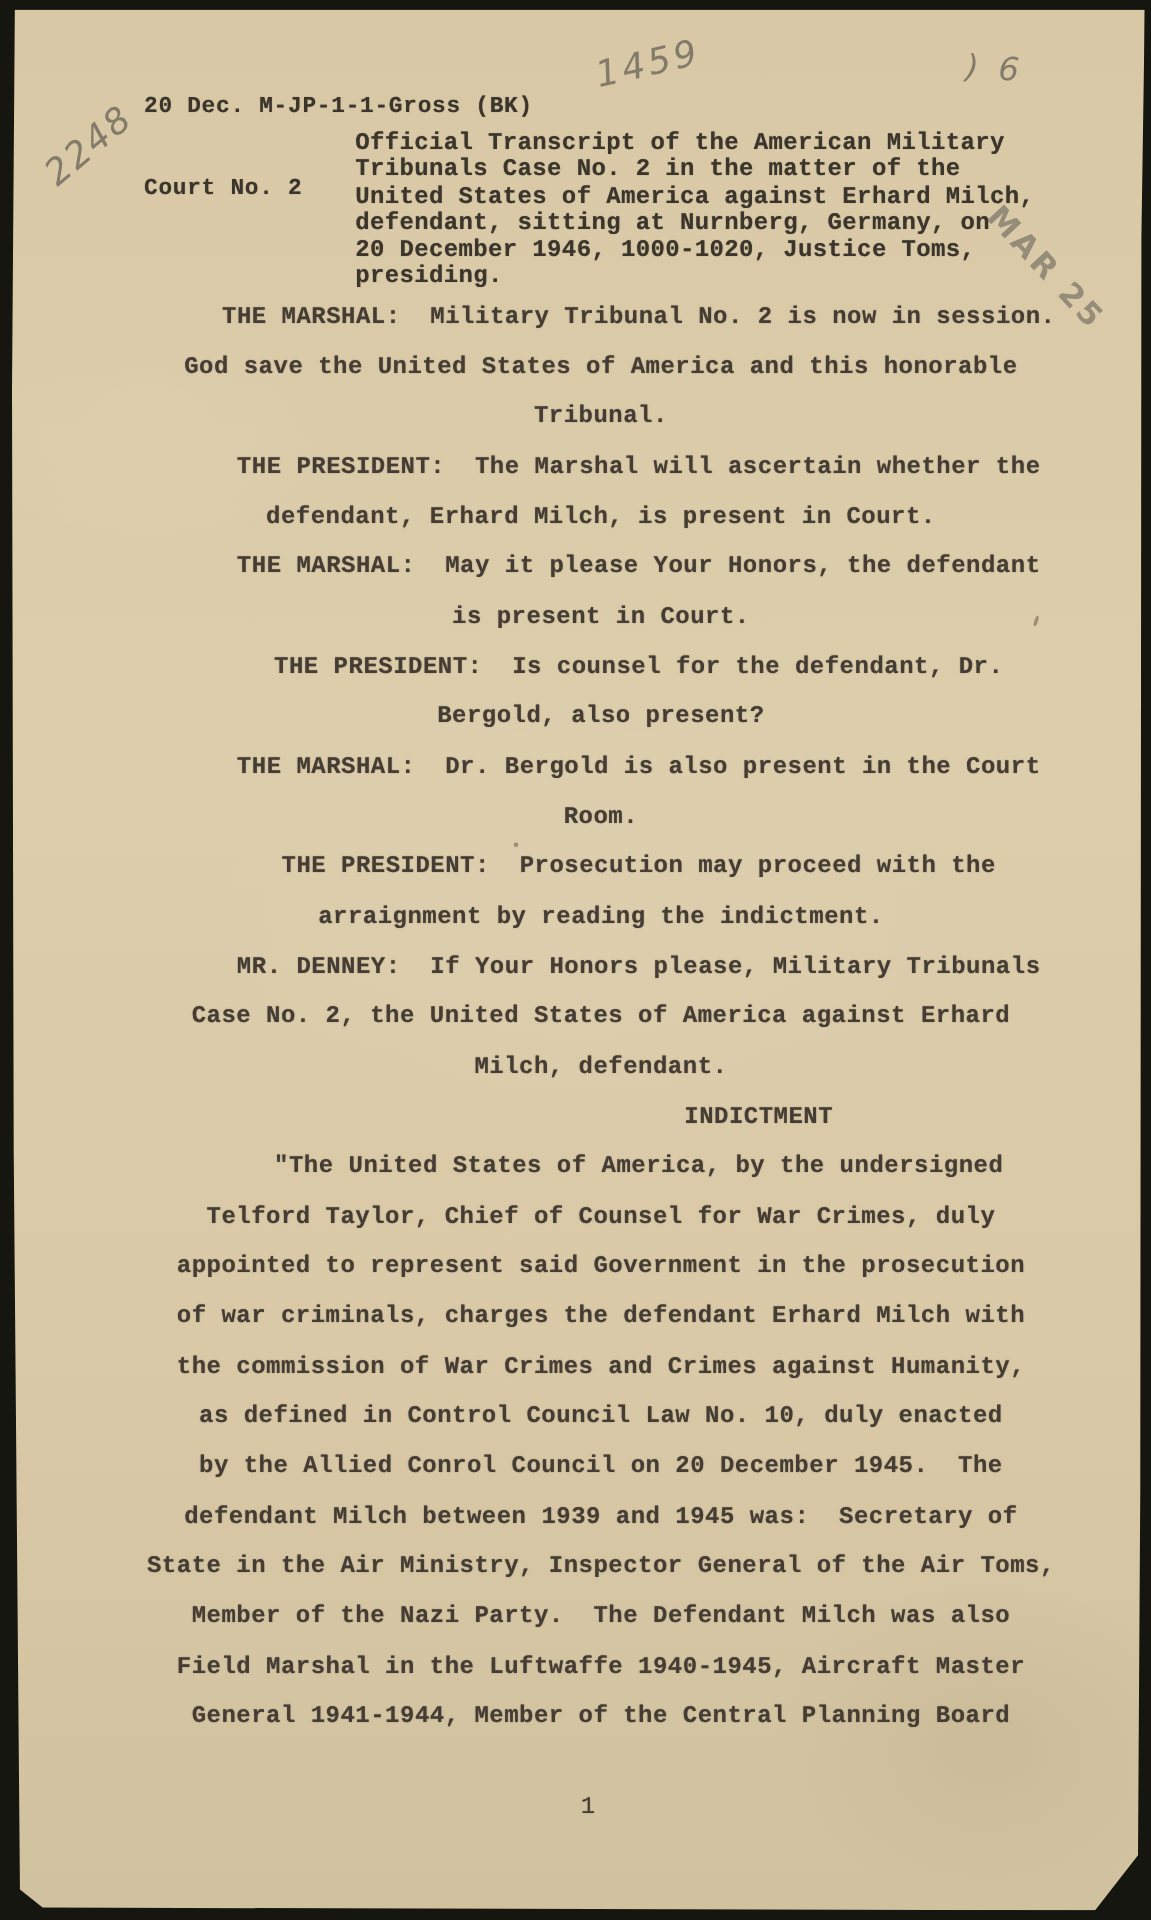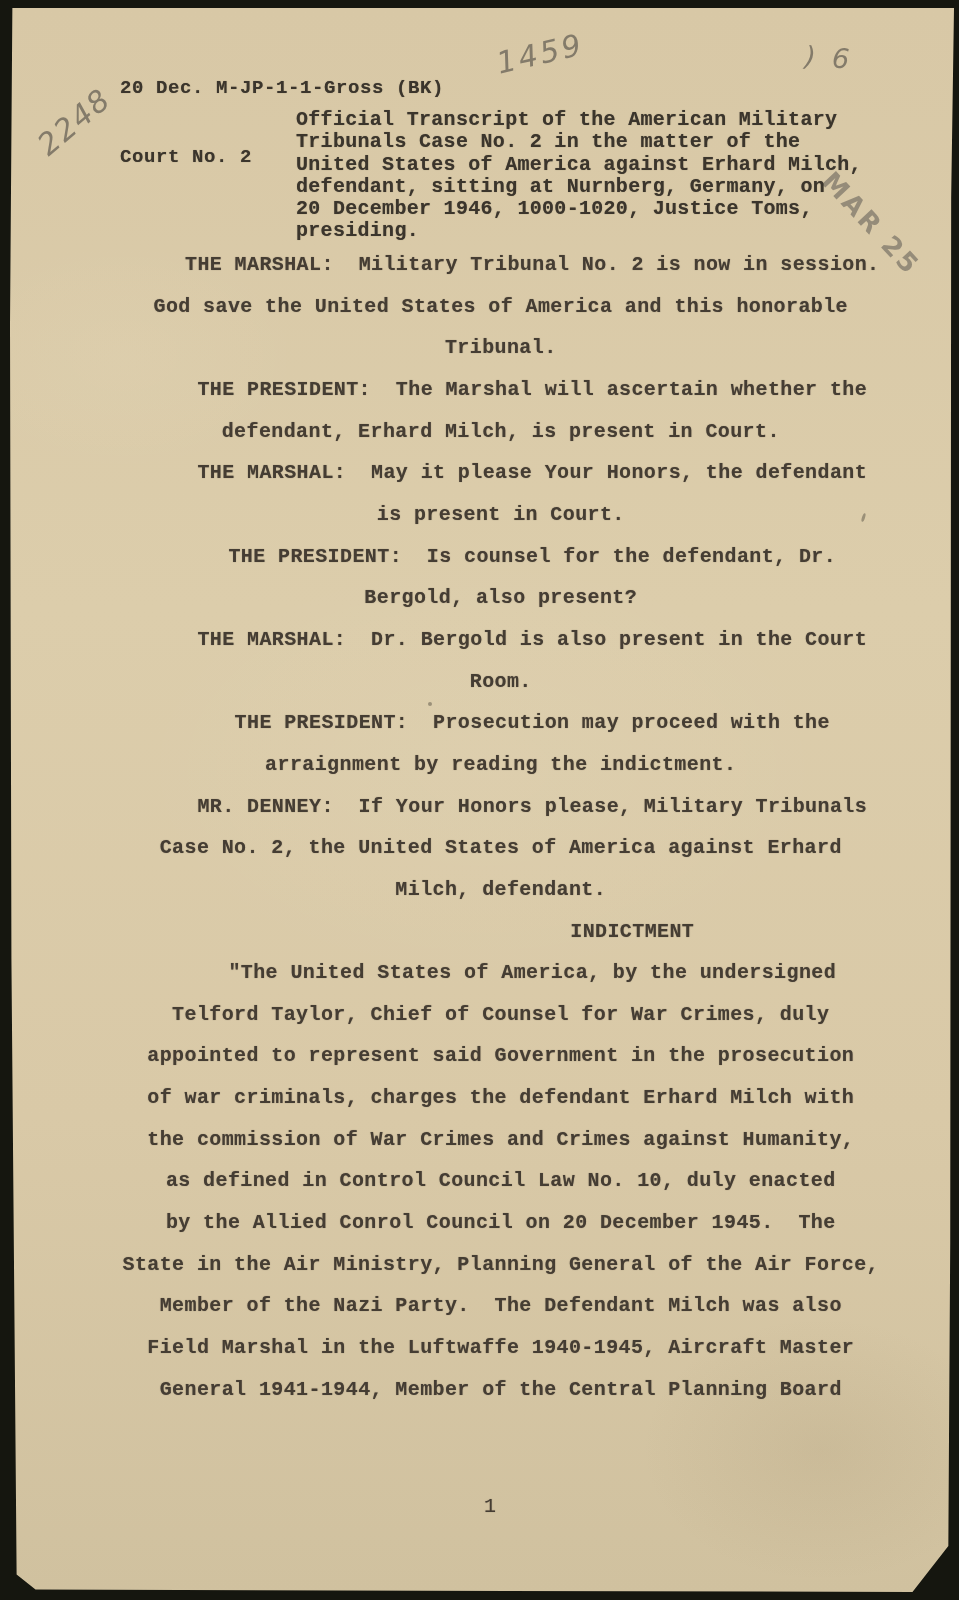--- a/index.html
+++ b/index.html
@@ -87,21 +87,22 @@
       <div class="ln">Case No. 2, the United States of America against Erhard</div>
       <div class="ln">Milch, defendant.</div>
       <div class="ln ctr">INDICTMENT</div>
       <div class="ln ind">"The United States of America, by the undersigned</div>
       <div class="ln">Telford Taylor, Chief of Counsel for War Crimes, duly</div>
       <div class="ln">appointed to represent said Government in the prosecution</div>
       <div class="ln">of war criminals, charges the defendant Erhard Milch with</div>
       <div class="ln">the commission of War Crimes and Crimes against Humanity,</div>
       <div class="ln">as defined in Control Council Law No. 10, duly enacted</div>
       <div class="ln">by the Allied Conrol Council on 20 December 1945.  The</div>
-      <div class="ln">State in the Air Ministry, Planning General of the Air Force,</div>
+      <div class="ln">defendant Milch between 1939 and 1945 was:  Secretary of</div>
+      <div class="ln">State in the Air Ministry, Inspector General of the Air Toms,</div>
       <div class="ln">Member of the Nazi Party.  The Defendant Milch was also</div>
       <div class="ln">Field Marshal in the Luftwaffe 1940-1945, Aircraft Master</div>
       <div class="ln">General 1941-1944, Member of the Central Planning Board</div>
     </div>
 
     <div id="pageno" class="ink">1</div>
 
     <div id="speck1" class="speck"></div>
     <div id="speck2" class="speck"></div>
   </div>

